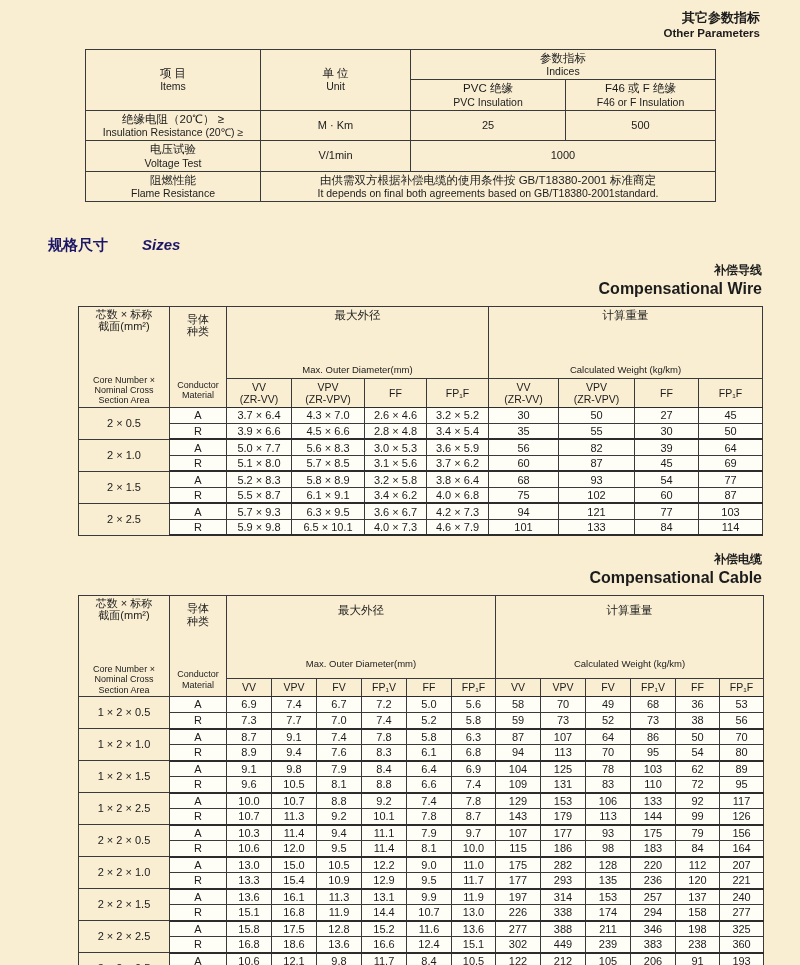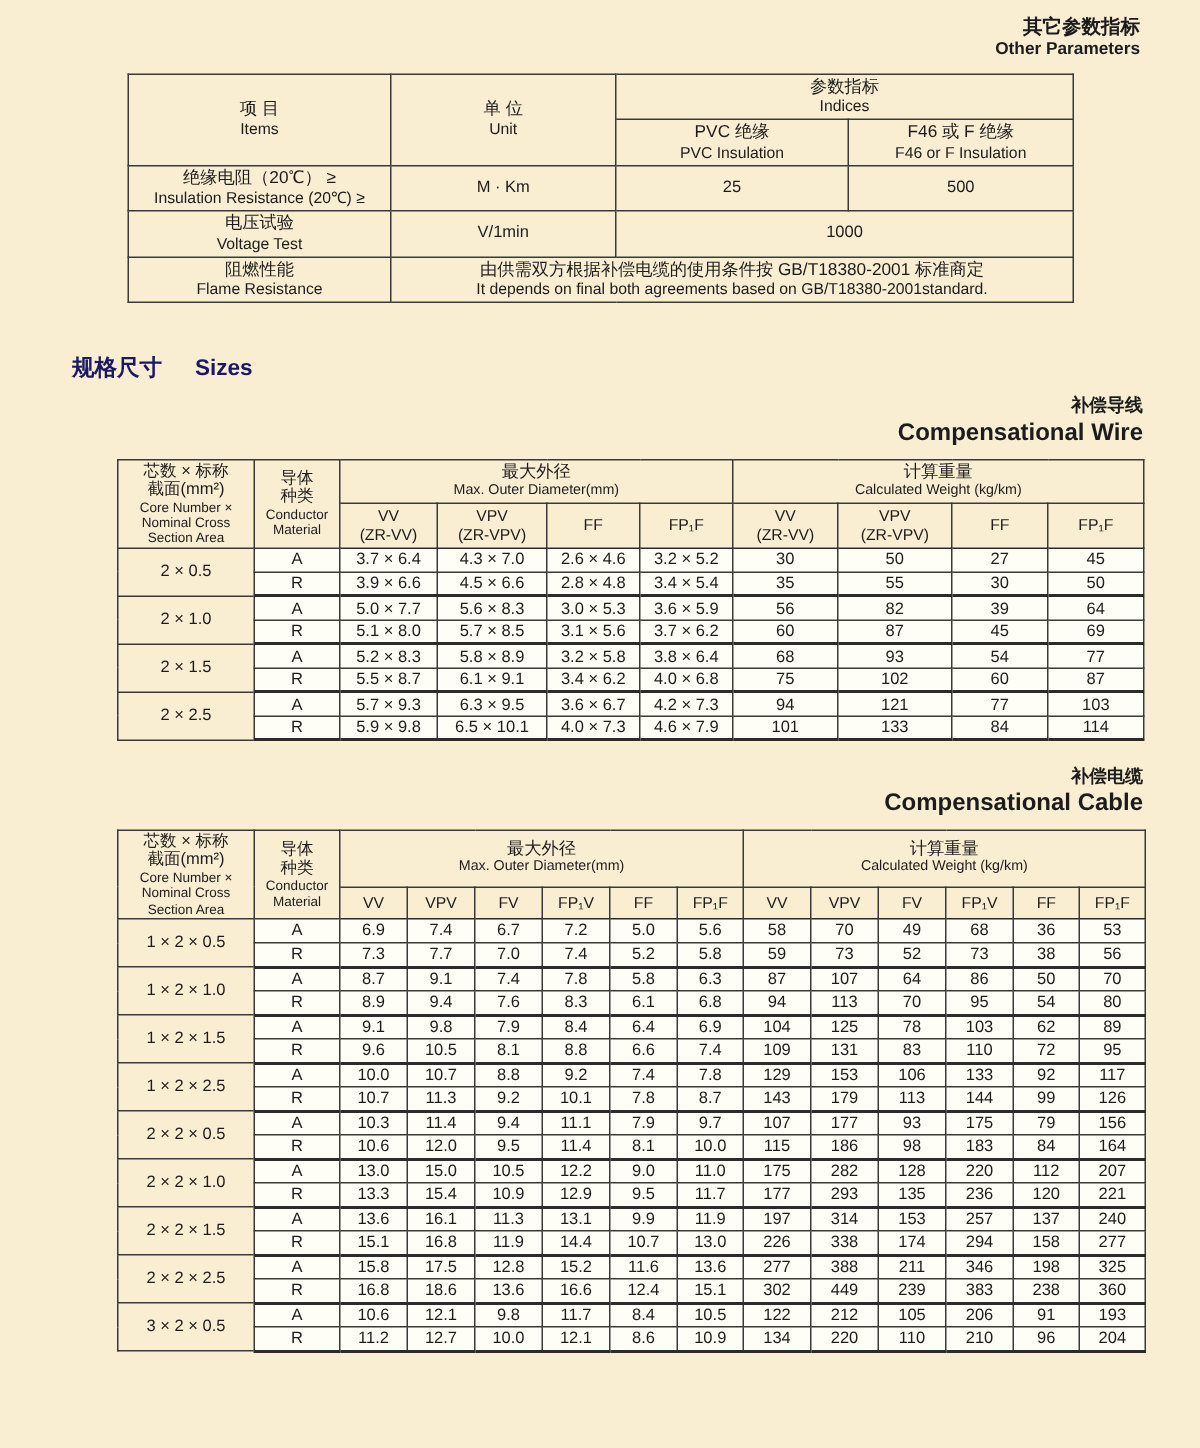--- a/index.html
+++ b/index.html
@@ -27,36 +27,36 @@
   .params-table td, .params-table th { font-size: 11px; line-height: 1.25; }
   .params-table .zh { font-size: 11.5px; display: block; }
   .params-table .en { font-size: 10.5px; display: block; }
   .params-table { border: 1.5px solid #2c2c2c; }
 
   
   .section-title {
     margin: 34px 0 0 48px;
     font-size: 15px; font-weight: bold; color: #1b1766;
   }
-  .section-title .en { margin-left: 22px; }
+  .section-title .en { margin-left: 34px; font-style: italic; }
 
   .sub-label {
     text-align: right; padding-right: 38px; line-height: 1.3;
   }
   .sub-label .zh { font-size: 12px; font-weight: bold; display: block; }
   .sub-label .en { font-size: 16px; font-weight: bold; display: block; }
   .wire-label { margin-top: 8px; }
   .cable-label { margin-top: 16px; }
 
   
   .size-table { width: 684px; margin: 6px 0 0 78px; border: 1.5px solid #2c2c2c; }
   .size-table th { background: transparent; line-height: 1.15; }
   .size-table td { background: #fefdf6; font-size: 11px; height: 16px; line-height: 1.1; }
   .size-table .hd-zh { font-size: 11.5px; display: block; }
-  .size-table .hd-en { font-size: 9.5px; display: block; }
+  .size-table .hd-en { font-size: 9.5px; display: block; margin-top: 42px; }
   .size-table .corner-cell .hd-zh { font-size: 11px; }
   .size-table .corner-cell .hd-en { font-size: 9px; }
   .size-table .subcol { font-size: 10.5px; white-space: pre-line; }
   .size-table td.size-cell { background: transparent; font-size: 11px; }
   .size-table tr.group-end td { border-bottom: 2px solid #2c2c2c; }
   .size-table thead tr:last-child th { border-bottom: 1.5px solid #2c2c2c; }
   .pre { white-space: pre-line; }
 </style>
 </head>
 <body>

